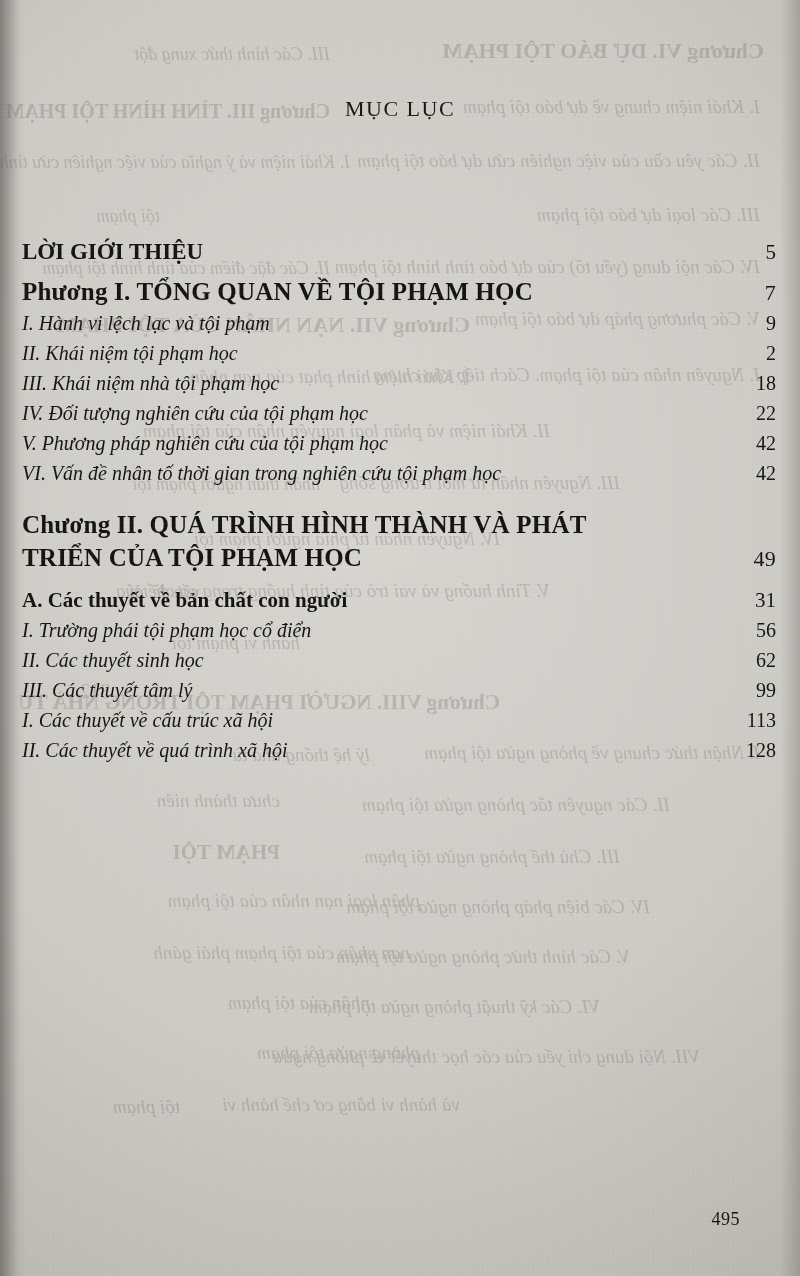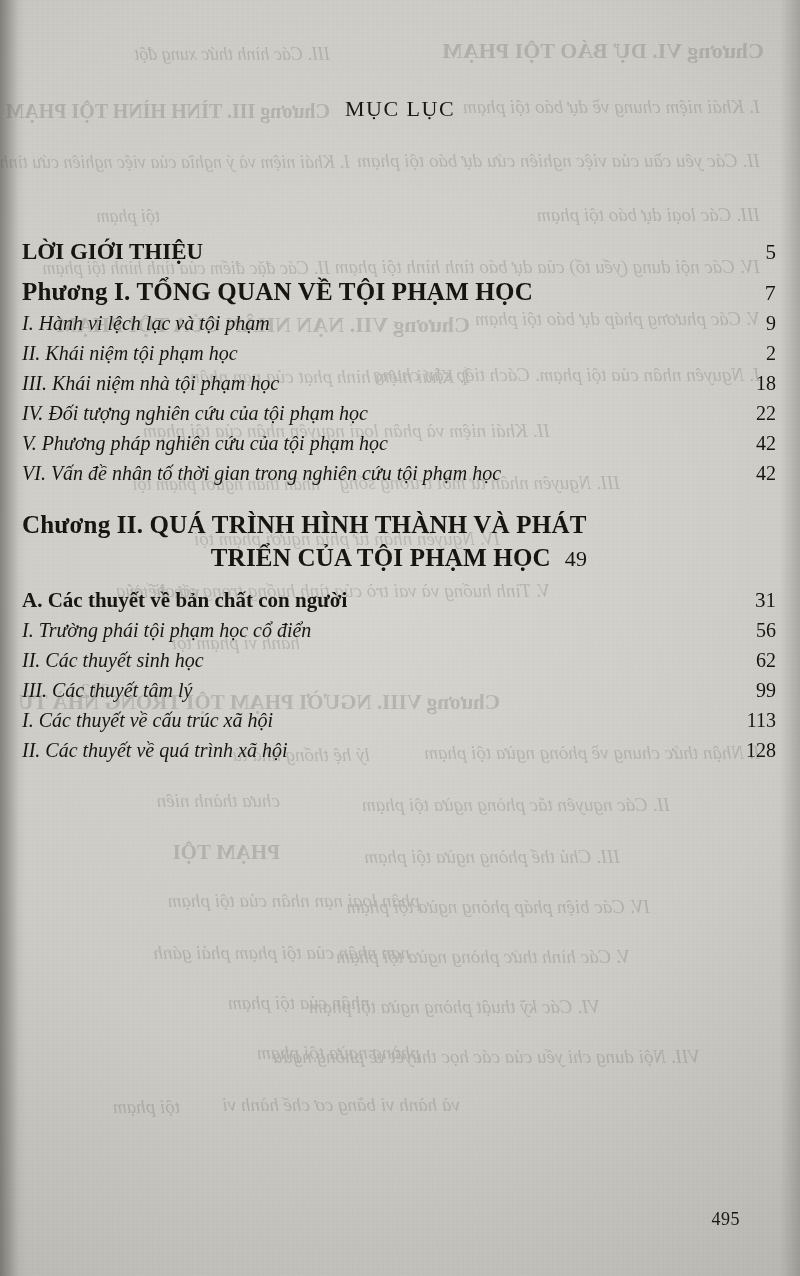--- a/index.html
+++ b/index.html
@@ -141,21 +141,21 @@
   .sp-12 { margin-top: 12px; }
   .sp-20 { margin-top: 20px; }
   .row.two-line {
     display: block;
   }
   .row.two-line .line1 {
     display: block;
   }
   .row.two-line .line2 {
     display: flex;
-    justify-content: center;
+    justify-content: space-between;
     align-items: baseline;
   }
 
   .folio {
     position: absolute;
     right: 60px;
     bottom: 46px;
     font-size: 18px;
     color: #17160f;
     letter-spacing: 0.5px;

